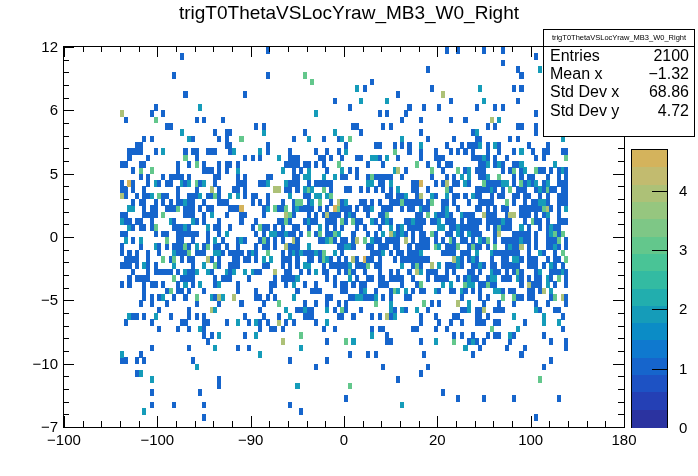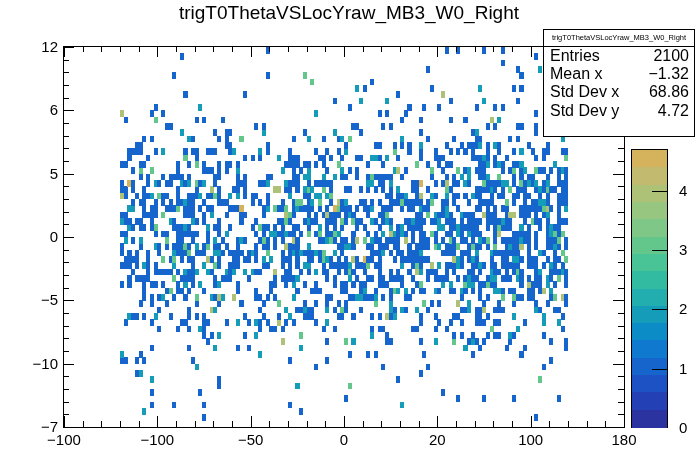--- a/index.html
+++ b/index.html
@@ -1949,21 +1949,21 @@
       <div class="ylabwrap" style="top: 354.667px;">
         <div class="ylab">−10</div>
       </div>
       <div class="ylabwrap" style="top: 418px;">
         <div class="ylab">−7</div>
       </div>
     </div>
   <div id="xlabels">
       <div class="xlab" style="left: 34px; top: 431px;">−100</div>
       <div class="xlab" style="left: 127.333px; top: 431px;">−100</div>
-      <div class="xlab" style="left: 220.667px; top: 431px;">−50</div>
+      <div class="xlab" style="left: 220.667px; top: 431px;">−90</div>
       <div class="xlab" style="left: 314px; top: 431px;">0</div>
       <div class="xlab" style="left: 407.333px; top: 431px;">20</div>
       <div class="xlab" style="left: 500.667px; top: 431px;">100</div>
       <div class="xlab" style="left: 594px; top: 431px;">180</div>
     </div>
 
   <div id="cbar">
     <div id="cbar-grad">
         <span style="background: rgb(212, 179, 92); top: 0%; height: 6.45%;"></span>
         <span style="background: rgb(194, 187, 111); top: 6.25%; height: 6.45%;"></span>

